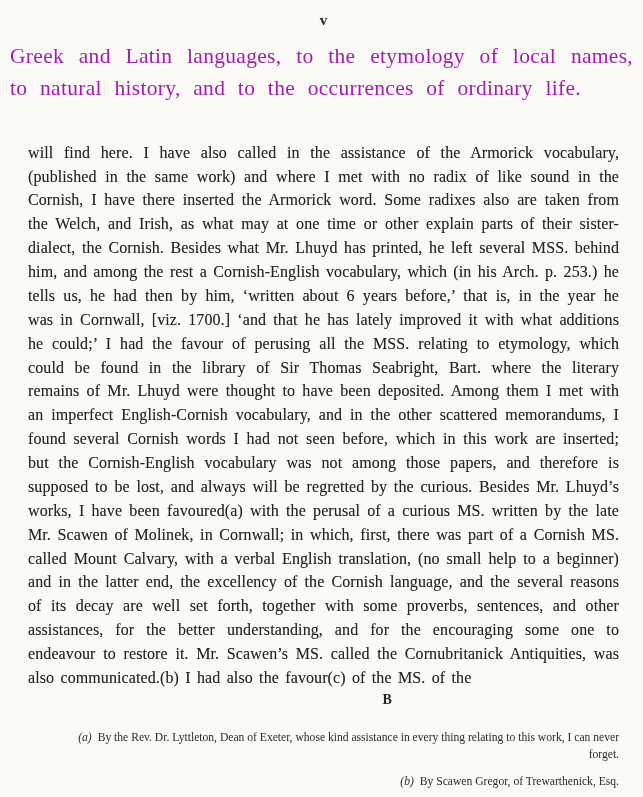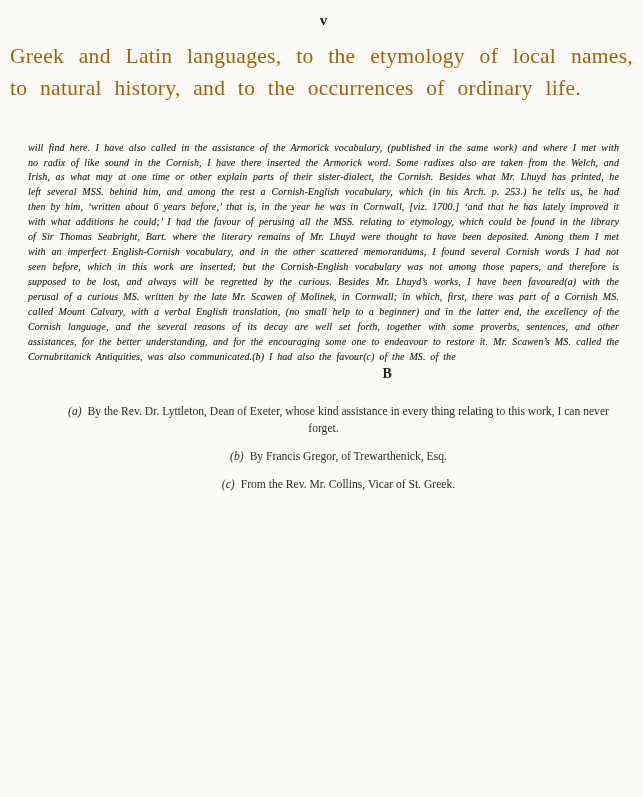--- a/index.html
+++ b/index.html
@@ -25,47 +25,46 @@
     font-weight: bold;
     padding-top: 4px;
   }
   .heading {
     margin: 12px -14px 0 -18px;
     font-size: 21.5px;
     line-height: 1.48;
     text-align: justify;
     word-spacing: 7px;
     letter-spacing: 0.3px;
-    color: #a16207;
+    color: #a21caf;
   }
   .body-text {
     margin: 36px 0 0 0;
-    font-size: 10px;
+    font-size: 16px;
     line-height: 1.493;
     text-align: justify;
     word-spacing: 2.2px;
     letter-spacing: 0.1px;
     text-shadow: 0 0 0.4px rgba(20,20,20,0.35);
-    font-style: italic;
   }
   .signature {
     margin: 2px 0 0 60%;
     width: fit-content;
     font-weight: bold;
     font-size: 14px;
   }
   .footnotes {
     margin-top: 22px;
   }
   .footnote {
     font-size: 11.6px;
     line-height: 1.45;
     margin: 0 0 11px 0;
     text-indent: 30px;
-    text-align: center;
+    text-align: right;
     color: #2a2a2a;
   }
   .fn-marker {
     font-style: italic;
     margin-right: 6px;
   }
 </style>
 </head>
 <body>
 
@@ -79,21 +78,21 @@
 
   <div class="signature">B</div>
 
   <div class="footnotes">
 
     <p class="footnote">
       <span class="fn-marker">(a)</span><span>By the Rev. Dr. Lyttleton, Dean of Exeter, whose kind assistance in every thing relating to this work, I can never forget.</span>
     </p>
 
     <p class="footnote">
-      <span class="fn-marker">(b)</span><span>By Francis Gregor, of Trewarthenick, Esq.</span>
+      <span class="fn-marker">(b)</span><span>By Scawen Gregor, of Trewarthenick, Esq.</span>
     </p>
 
     <p class="footnote">
       <span class="fn-marker">(c)</span><span>From the Rev. Mr. Collins, Vicar of St. Greek.</span>
     </p>
 
   </div>
 
 </div>
 

